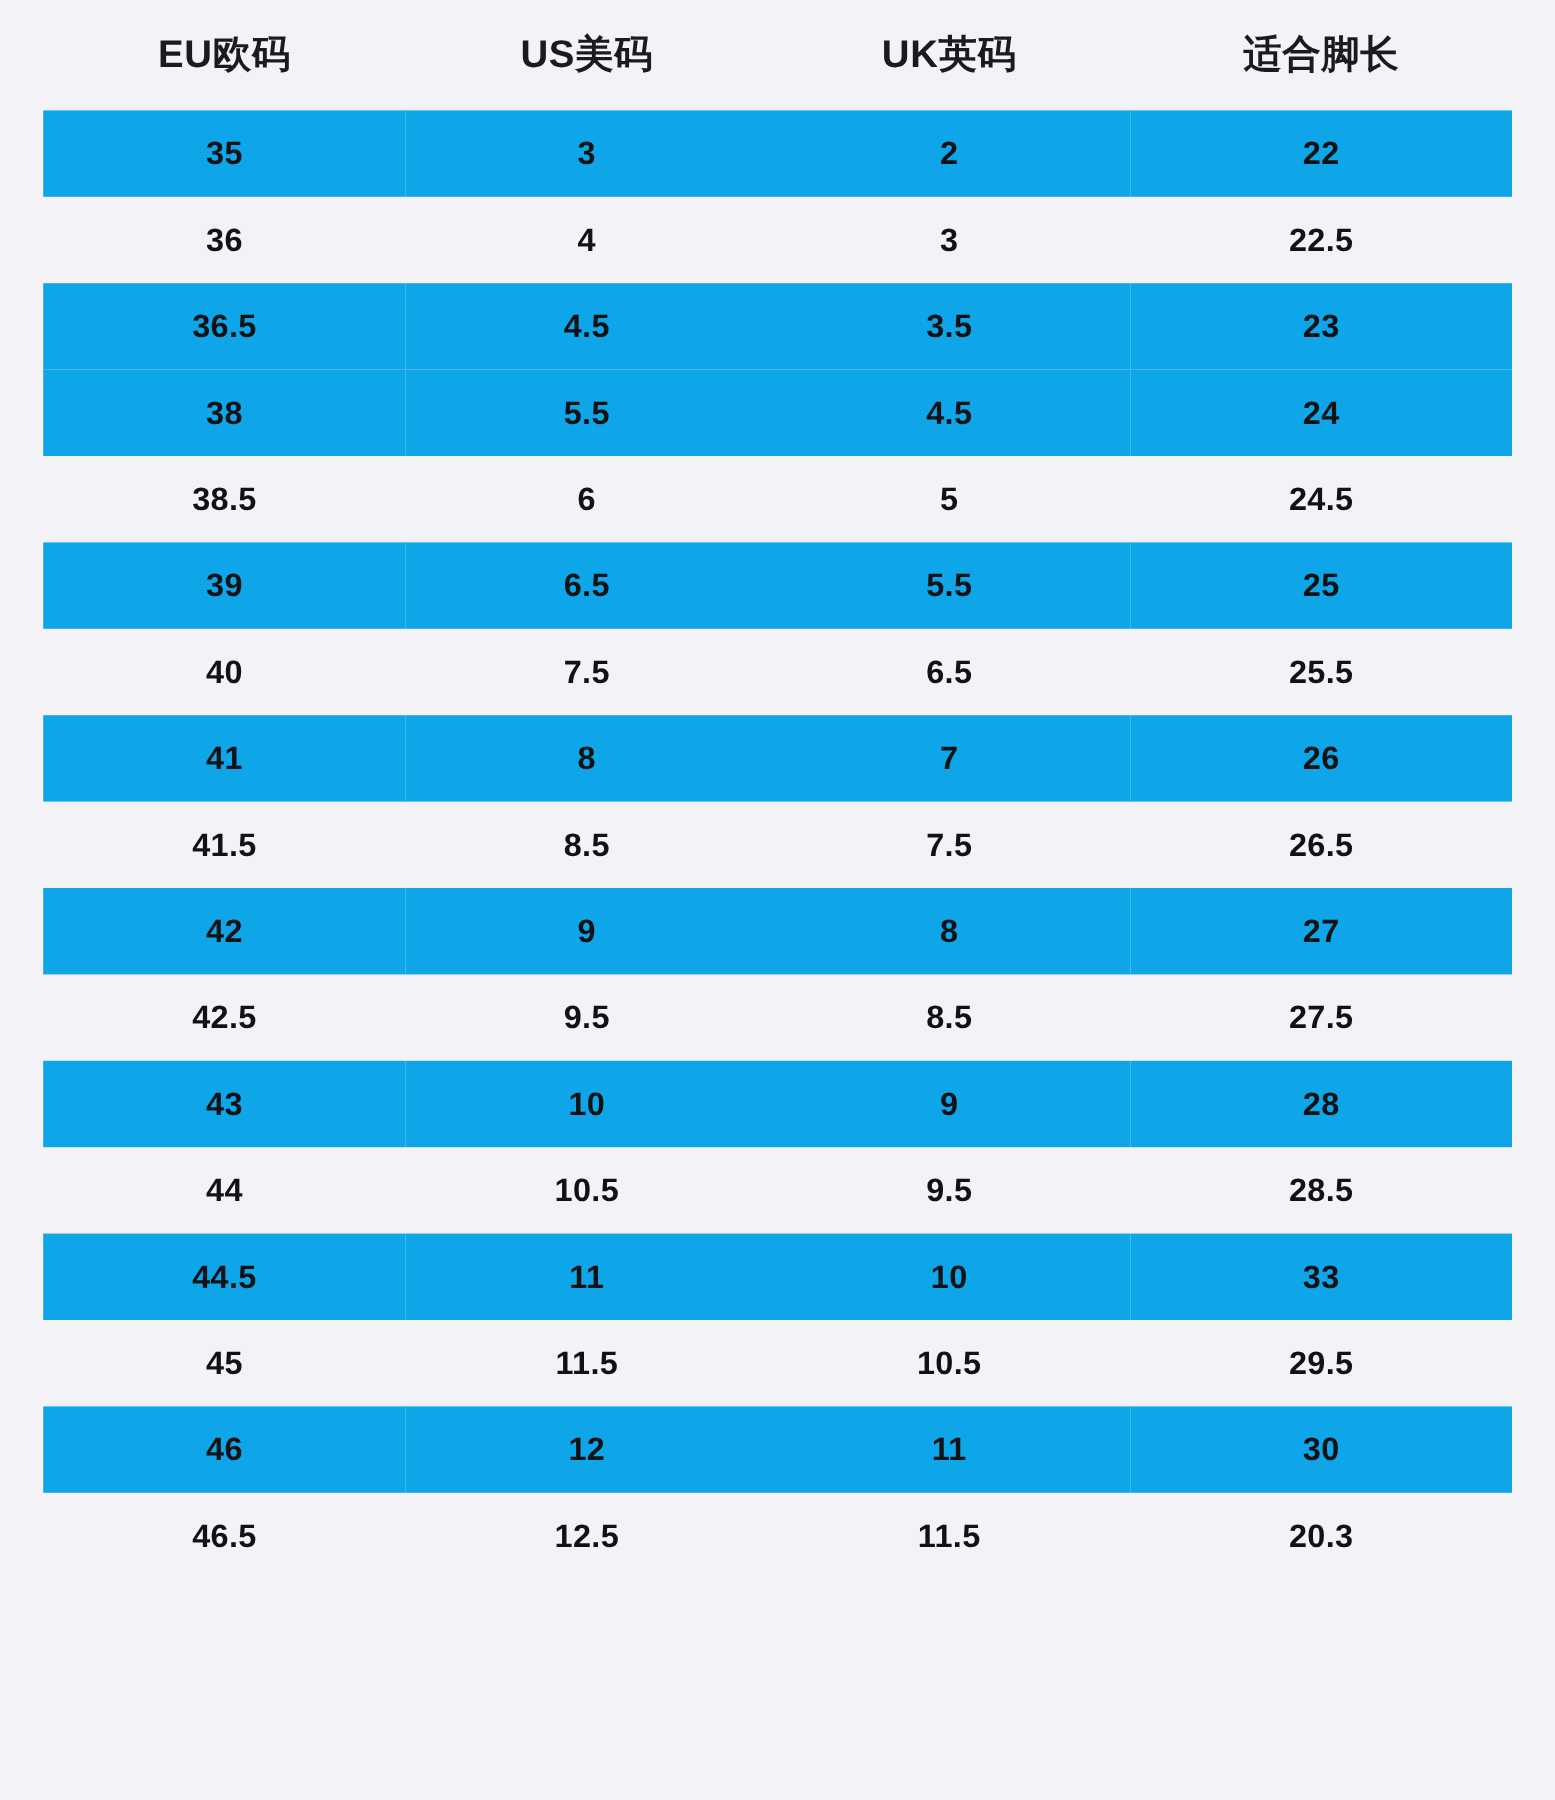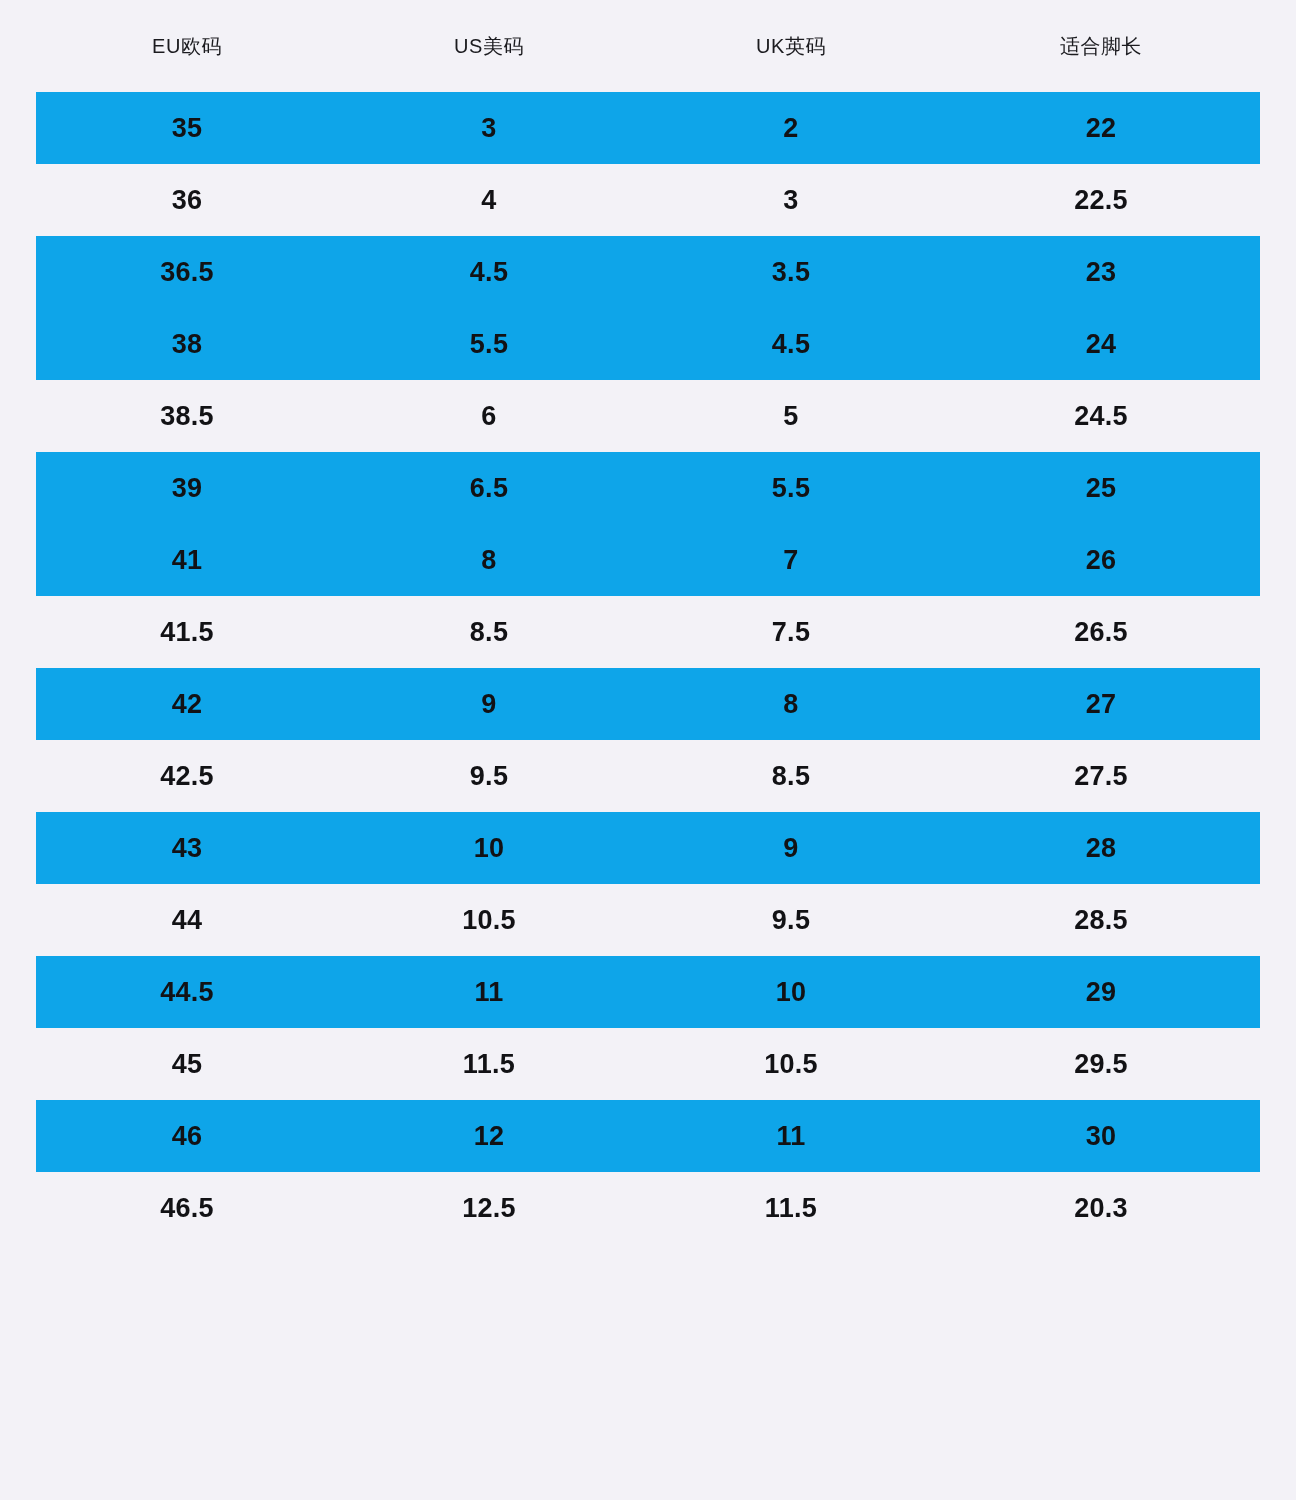--- a/index.html
+++ b/index.html
@@ -33,22 +33,22 @@
   table.size-table col.c2 { width: 302px; }
   table.size-table col.c3 { width: 302px; }
   table.size-table col.c4 { width: 318px; }
 
   thead th {
     background: transparent;
     height: 92px;
     padding: 0;
     text-align: center;
     vertical-align: middle;
-    font-weight: 400;
-    font-size: 20px;
+    font-weight: 700;
+    font-size: 32px;
     color: #1b1b1f;
     letter-spacing: 0.5px;
   }
 
   tbody td {
     height: 72px;
     padding: 0;
     text-align: center;
     vertical-align: middle;
     font-weight: 700;
@@ -114,20 +114,26 @@
           <td>6</td>
           <td>5</td>
           <td>24.5</td>
         </tr>
         <tr class="row-odd">
           <td>39</td>
           <td>6.5</td>
           <td>5.5</td>
           <td>25</td>
         </tr>
+        <tr class="row-even">
+          <td>40</td>
+          <td>7.5</td>
+          <td>6.5</td>
+          <td>25.5</td>
+        </tr>
         <tr class="row-odd">
           <td>41</td>
           <td>8</td>
           <td>7</td>
           <td>26</td>
         </tr>
         <tr class="row-even">
           <td>41.5</td>
           <td>8.5</td>
           <td>7.5</td>
@@ -154,21 +160,21 @@
         <tr class="row-even">
           <td>44</td>
           <td>10.5</td>
           <td>9.5</td>
           <td>28.5</td>
         </tr>
         <tr class="row-odd">
           <td>44.5</td>
           <td>11</td>
           <td>10</td>
-          <td>29</td>
+          <td>33</td>
         </tr>
         <tr class="row-even">
           <td>45</td>
           <td>11.5</td>
           <td>10.5</td>
           <td>29.5</td>
         </tr>
         <tr class="row-odd">
           <td>46</td>
           <td>12</td>

